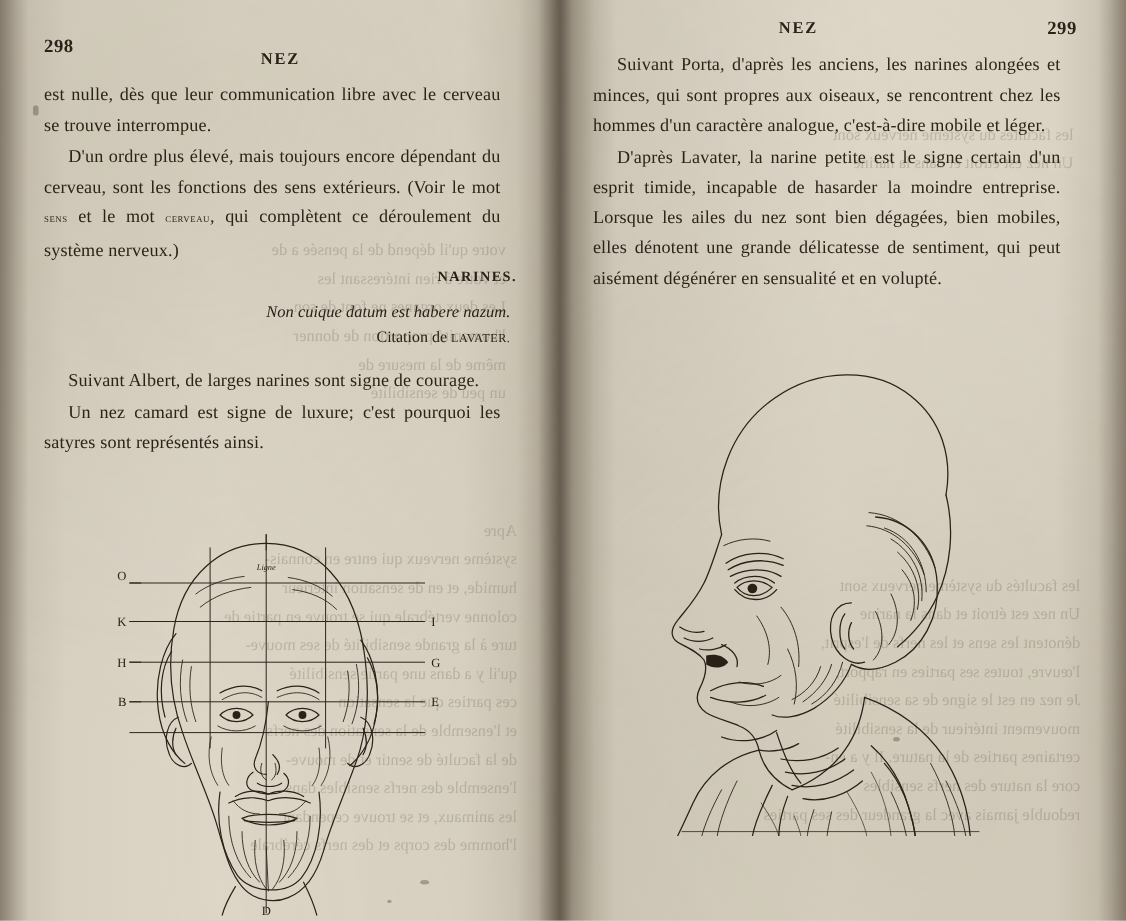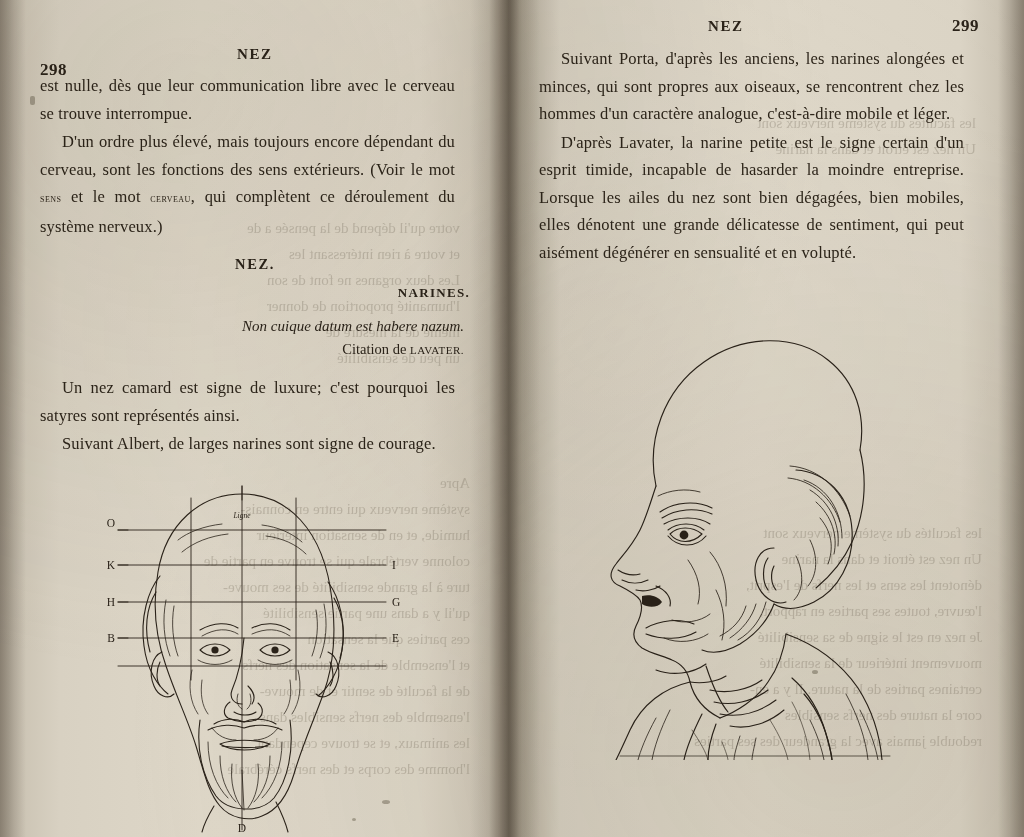--- a/index.html
+++ b/index.html
@@ -180,38 +180,37 @@
       <div>ture à la grande sensibilité de ses mouve-</div>
       <div>qu'il y a dans une partie sensibilité</div>
       <div>ces parties que la sensation</div>
       <div>et l'ensemble de la sensation des nerfs</div>
       <div>de la faculté de sentir et de mouve-</div>
       <div>l'ensemble des nerfs sensibles dans</div>
       <div>les animaux, et se trouve cependant</div>
       <div>l'homme des corps et des nerfs cérébrale</div>
     </div>
 
-    <div class="folio" style="left:40px; top:60px;">298</div>
+    <div class="folio" style="left:40px; top:32px;">298</div>
     <div class="run-head" style="left:237px; top:46px;">NEZ</div>
 
     <div class="col" style="left:40px; top:72px; width:430px;">
       <p class="body">est nulle, dès que leur communication libre avec le cerveau se trouve interrompue.</p>
       <p class="body ind">D'un ordre plus élevé, mais toujours encore dépendant du cerveau, sont les fonctions des sens extérieurs. (Voir le mot <span class="sc">sens</span> et le mot <span class="sc">cerveau</span>, qui complètent ce déroulement du système nerveux.)</p>
 
-      <div class="head-nez">NEZ.</div>
       <div class="head-narines">NARINES.</div>
 
       <div class="epigraph">
         <span>Non cuique datum est habere nazum.</span><br>
         <span class="src"><span>Citation de </span><span class="sc">LAVATER.</span></span>
       </div>
 
       <div style="height:12px"></div>
+      <p class="body ind">Suivant Albert, de larges narines sont signe de courage.</p>
       <p class="body ind">Un nez camard est signe de luxure; c'est pourquoi les satyres sont représentés ainsi.</p>
-      <p class="body ind">Suivant Albert, de larges narines sont signe de courage.</p>
     </div>
 
     <figure class="plate" style="left:96px; top:480px;">
       <svg width="330" height="355" viewBox="0 0 330 355">
         <g fill="none" stroke="#2a2219" stroke-width="1.1" stroke-linecap="round" stroke-linejoin="round">
 
           <g stroke-width="0.9">
             <line x1="22" y1="50" x2="290" y2="50"></line>
             <line x1="22" y1="85" x2="290" y2="85"></line>
             <line x1="22" y1="122" x2="290" y2="122"></line>

